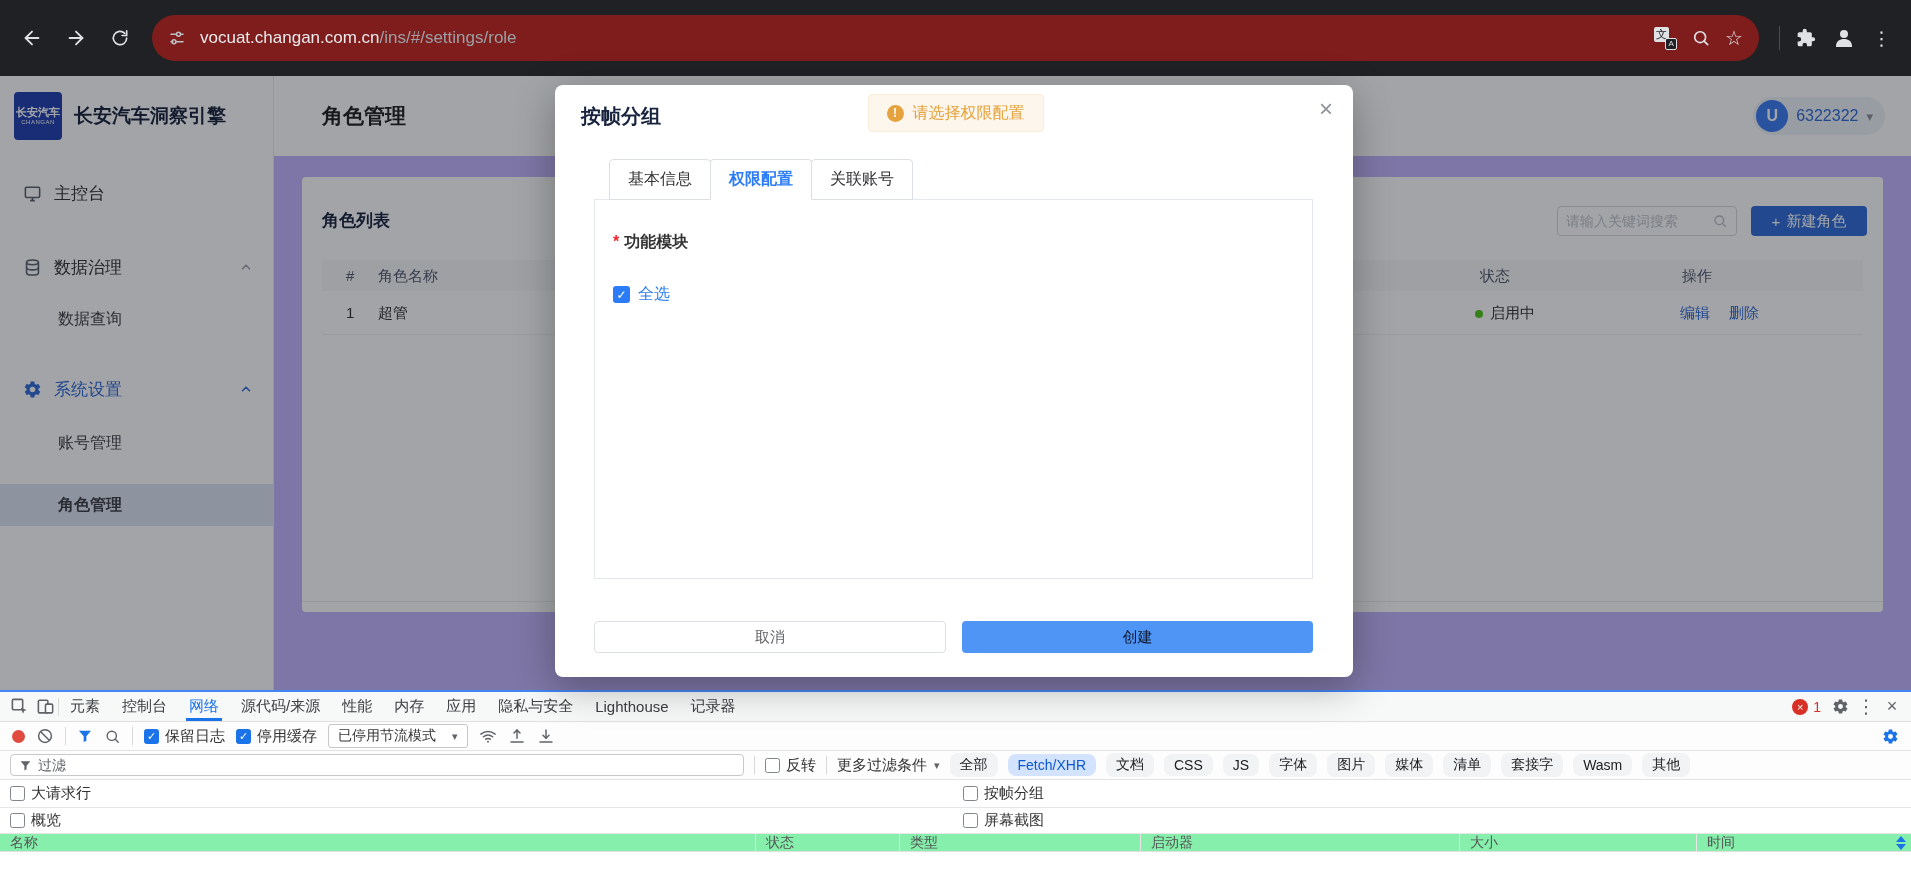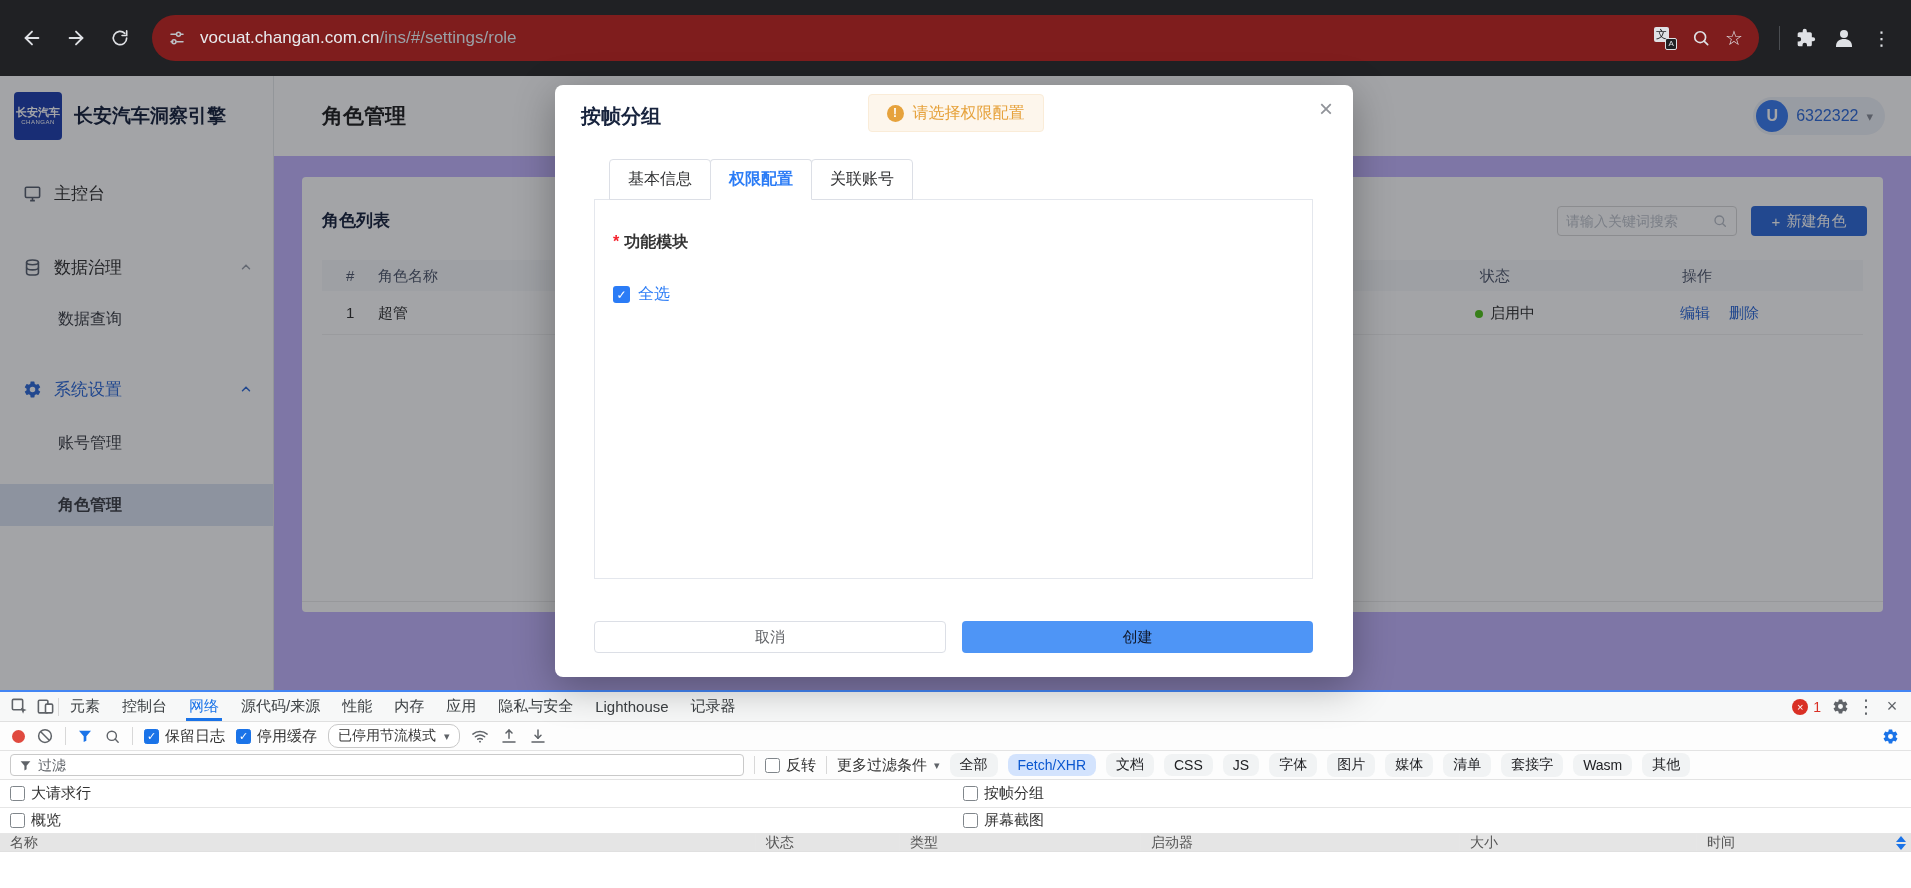--- a/index.html
+++ b/index.html
@@ -97,33 +97,33 @@
   .dt-tab.active{color:#1a73e8;}
   .dt-tab.active::after{content:"";position:absolute;left:8px;right:8px;bottom:0;height:3px;background:#1a73e8;}
   .err-badge{display:flex;align-items:center;gap:5px;color:#d93025;font-size:14px;padding:0 6px;}
   .err-circle{width:16px;height:16px;border-radius:50%;background:#d93025;color:#fff;font-size:11px;display:flex;align-items:center;justify-content:center;}
   .dt-x{color:#5f6368;font-size:18px;}
   .dt-toolbar{height:29px;display:flex;align-items:center;gap:11px;padding:0 12px;border-bottom:1px solid #e3e3e3;background:#fdfdfd;}
   .rec{width:13px;height:13px;border-radius:50%;background:#e04a3f;flex:0 0 auto;}
   .dt-check{display:flex;align-items:center;gap:6px;font-size:15px;color:#333;white-space:nowrap;}
   .cb{width:15px;height:15px;border:1.5px solid #80868b;border-radius:2.5px;background:#fff;display:flex;align-items:center;justify-content:center;font-size:11px;color:#fff;flex:0 0 auto;}
   .cb.on{background:#1a73e8;border-color:#1a73e8;}
-  .dt-select{display:flex;align-items:center;gap:8px;border:1px solid #c8c8c8;border-radius:10px;padding:2px 9px;background:#fff;font-size:14px;color:#333;white-space:nowrap;}
+  .dt-select{display:flex;align-items:center;gap:16px;border:1px solid #c8c8c8;border-radius:3px;padding:2px 9px;background:#fff;font-size:14px;color:#333;white-space:nowrap;}
   .sel-caret{color:#5f6368;font-size:11px;}
   .dt-filterbar{height:29px;display:flex;align-items:center;gap:10px;padding:0 10px;border-bottom:1px solid #e3e3e3;background:#fdfdfd;}
   .filter-input{width:734px;height:22px;border:1px solid #c9c9c9;border-radius:4px;display:flex;align-items:center;gap:6px;padding:0 8px;background:#fff;flex:0 0 auto;}
   .filter-input input{border:none;outline:none;flex:1;font-size:14px;color:#6d28d9;background:transparent;min-width:0;}
   .filter-input input::placeholder{color:#5f6368;}
   .more-filters{display:flex;align-items:center;gap:7px;font-size:15px;color:#333;white-space:nowrap;}
   .chip{padding:3px 10px;border-radius:8px;background:#f1f3f4;color:#202124;font-size:14px;white-space:nowrap;}
   .chip.sel{background:#d3e3fd;color:#0b57d0;}
   .dt-opts{position:relative;display:flex;align-items:center;padding:0 10px;border-bottom:1px solid #e6e6e6;background:#fff;}
   .dt-opts.r1{height:28px;} .dt-opts.r2{height:26px;}
   .opt-right{position:absolute;left:963px;}
-  .dt-grid{height:18px;display:flex;background:#e5e5e5;border-bottom:1px solid #e0e0e0;font-size:14px;color:#555;position:relative;overflow:hidden;justify-content:center;}
+  .dt-grid{height:18px;display:flex;background:#86efac;border-bottom:1px solid #e0e0e0;font-size:14px;color:#555;position:relative;overflow:hidden;justify-content:center;}
   .gcol{display:flex;align-items:center;padding:0 10px;border-right:1px solid #e6e6e6;height:100%;overflow:hidden;white-space:nowrap;}
   .g-name{width:756px;} .g-status{width:144px;} .g-type{width:241px;} .g-init{width:319px;} .g-size{width:237px;} .g-time{flex:1;border-right:none;}
   .updown{position:absolute;right:5px;top:2px;display:flex;flex-direction:column;gap:2px;}
   .t-up{width:0;height:0;border-left:5px solid transparent;border-right:5px solid transparent;border-bottom:6px solid #1a73e8;}
   .t-dn{width:0;height:0;border-left:5px solid transparent;border-right:5px solid transparent;border-top:6px solid #1a73e8;}
   .dt-body{height:36px;background:#fff;}
 </style>
 </head>
 <body>
 

